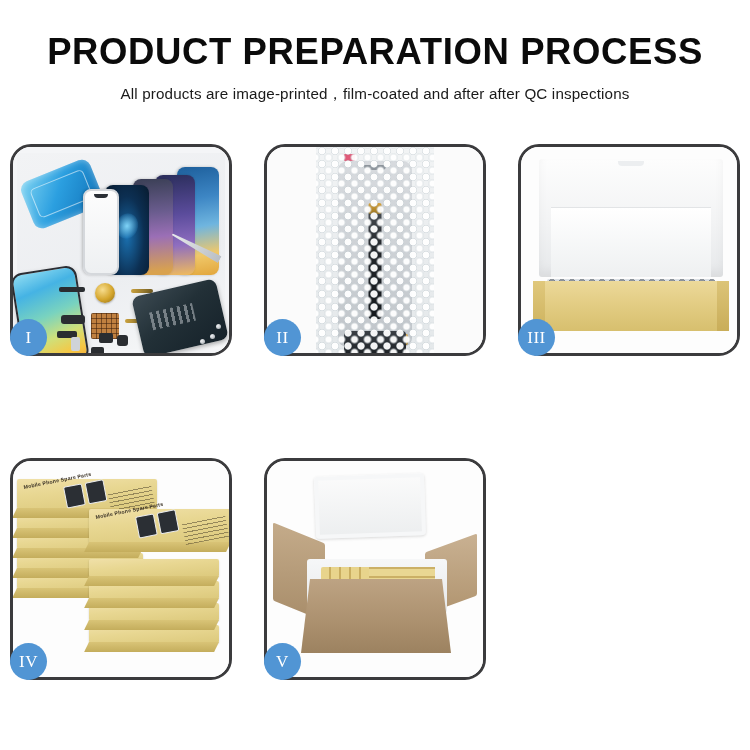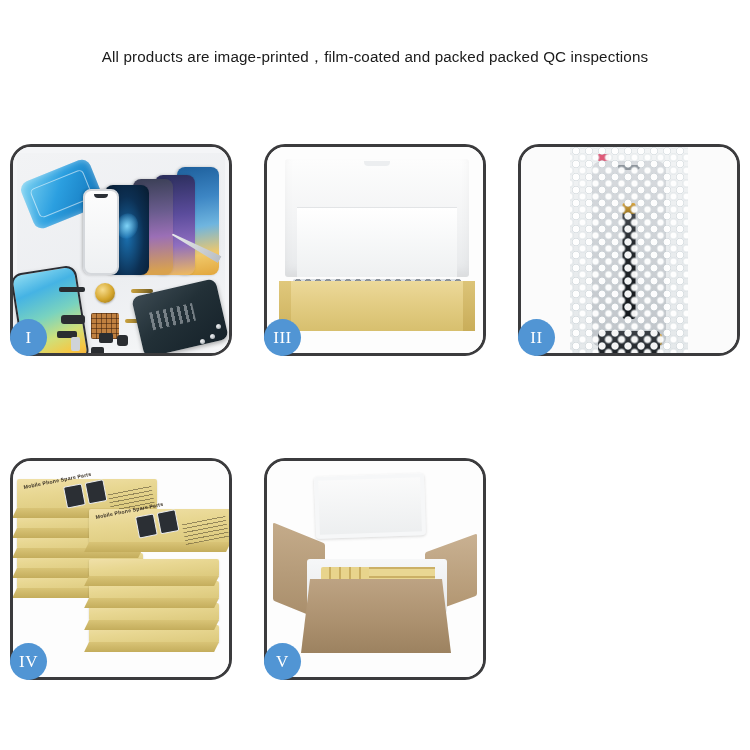--- a/index.html
+++ b/index.html
@@ -377,21 +377,22 @@
   }
   .s-tab {
     position:absolute; width:16px; height:16px;
     background: rgba(120,98,70,.45); border-radius:1px;
   }
 </style>
 </head>
 <body>
 
 <div id="header">
-  <div id="page-subtitle">All products are image-printed，film-coated and packed packed QC inspections</div>
+  <div id="page-title">PRODUCT PREPARATION PROCESS</div>
+  <div id="page-subtitle">All products are image-printed，film-coated and after after QC inspections</div>
 </div>
 
 <div id="grid">
 
   <div class="panel">
     <div class="photo p1">
       <div class="tray"></div>
       <div class="adhesive"></div>
       <div class="screenstack">
         <div class="scr s5"></div>
@@ -416,47 +417,47 @@
       <div class="backshell"></div>
       <div class="tweezer"></div>
       <div class="screw" style="right:14px;bottom:14px;"></div>
       <div class="screw" style="right:24px;bottom:9px;"></div>
       <div class="screw" style="right:8px;bottom:24px;"></div>
     </div>
     <div class="badge">I</div>
   </div>
 
   <div class="panel">
-    <div class="photo p3">
-      <div class="lid">
-        <div class="lidnotch"></div>
-      </div>
-      <div class="greybubble"></div>
-      <div class="kraftbase"></div>
-    </div>
-    <div class="badge">III</div>
-  </div>
-
-  <div class="panel">
     <div class="photo p2">
       <div class="wrapbag">
         <div class="innerscreen"></div>
         <div class="cable"></div>
         <div class="connector" style="left:50%;top:58px;transform:translateX(-50%);"></div>
         <div class="connector" style="left:30px;bottom:16px;"></div>
         <div class="connector" style="right:26px;bottom:14px;"></div>
         <div class="redtab"></div>
         <div class="chipblob"></div>
         <div class="bubbles"></div>
       </div>
     </div>
     <div class="badge">II</div>
   </div>
 
   <div class="panel">
+    <div class="photo p3">
+      <div class="lid">
+        <div class="lidnotch"></div>
+      </div>
+      <div class="greybubble"></div>
+      <div class="kraftbase"></div>
+    </div>
+    <div class="badge">III</div>
+  </div>
+
+  <div class="panel">
     <div class="photo p4">
       <div class="stack">
         <div class="kbox" style="left:4px;top:112px;width:126px;height:16px;">
             <span class="side"></span>
           </div>
         <div class="kbox" style="left:4px;top:92px;width:126px;height:16px;">
             <span class="side"></span>
           </div>
         <div class="kbox" style="left:4px;top:72px;width:126px;height:16px;">
             <span class="side"></span>

